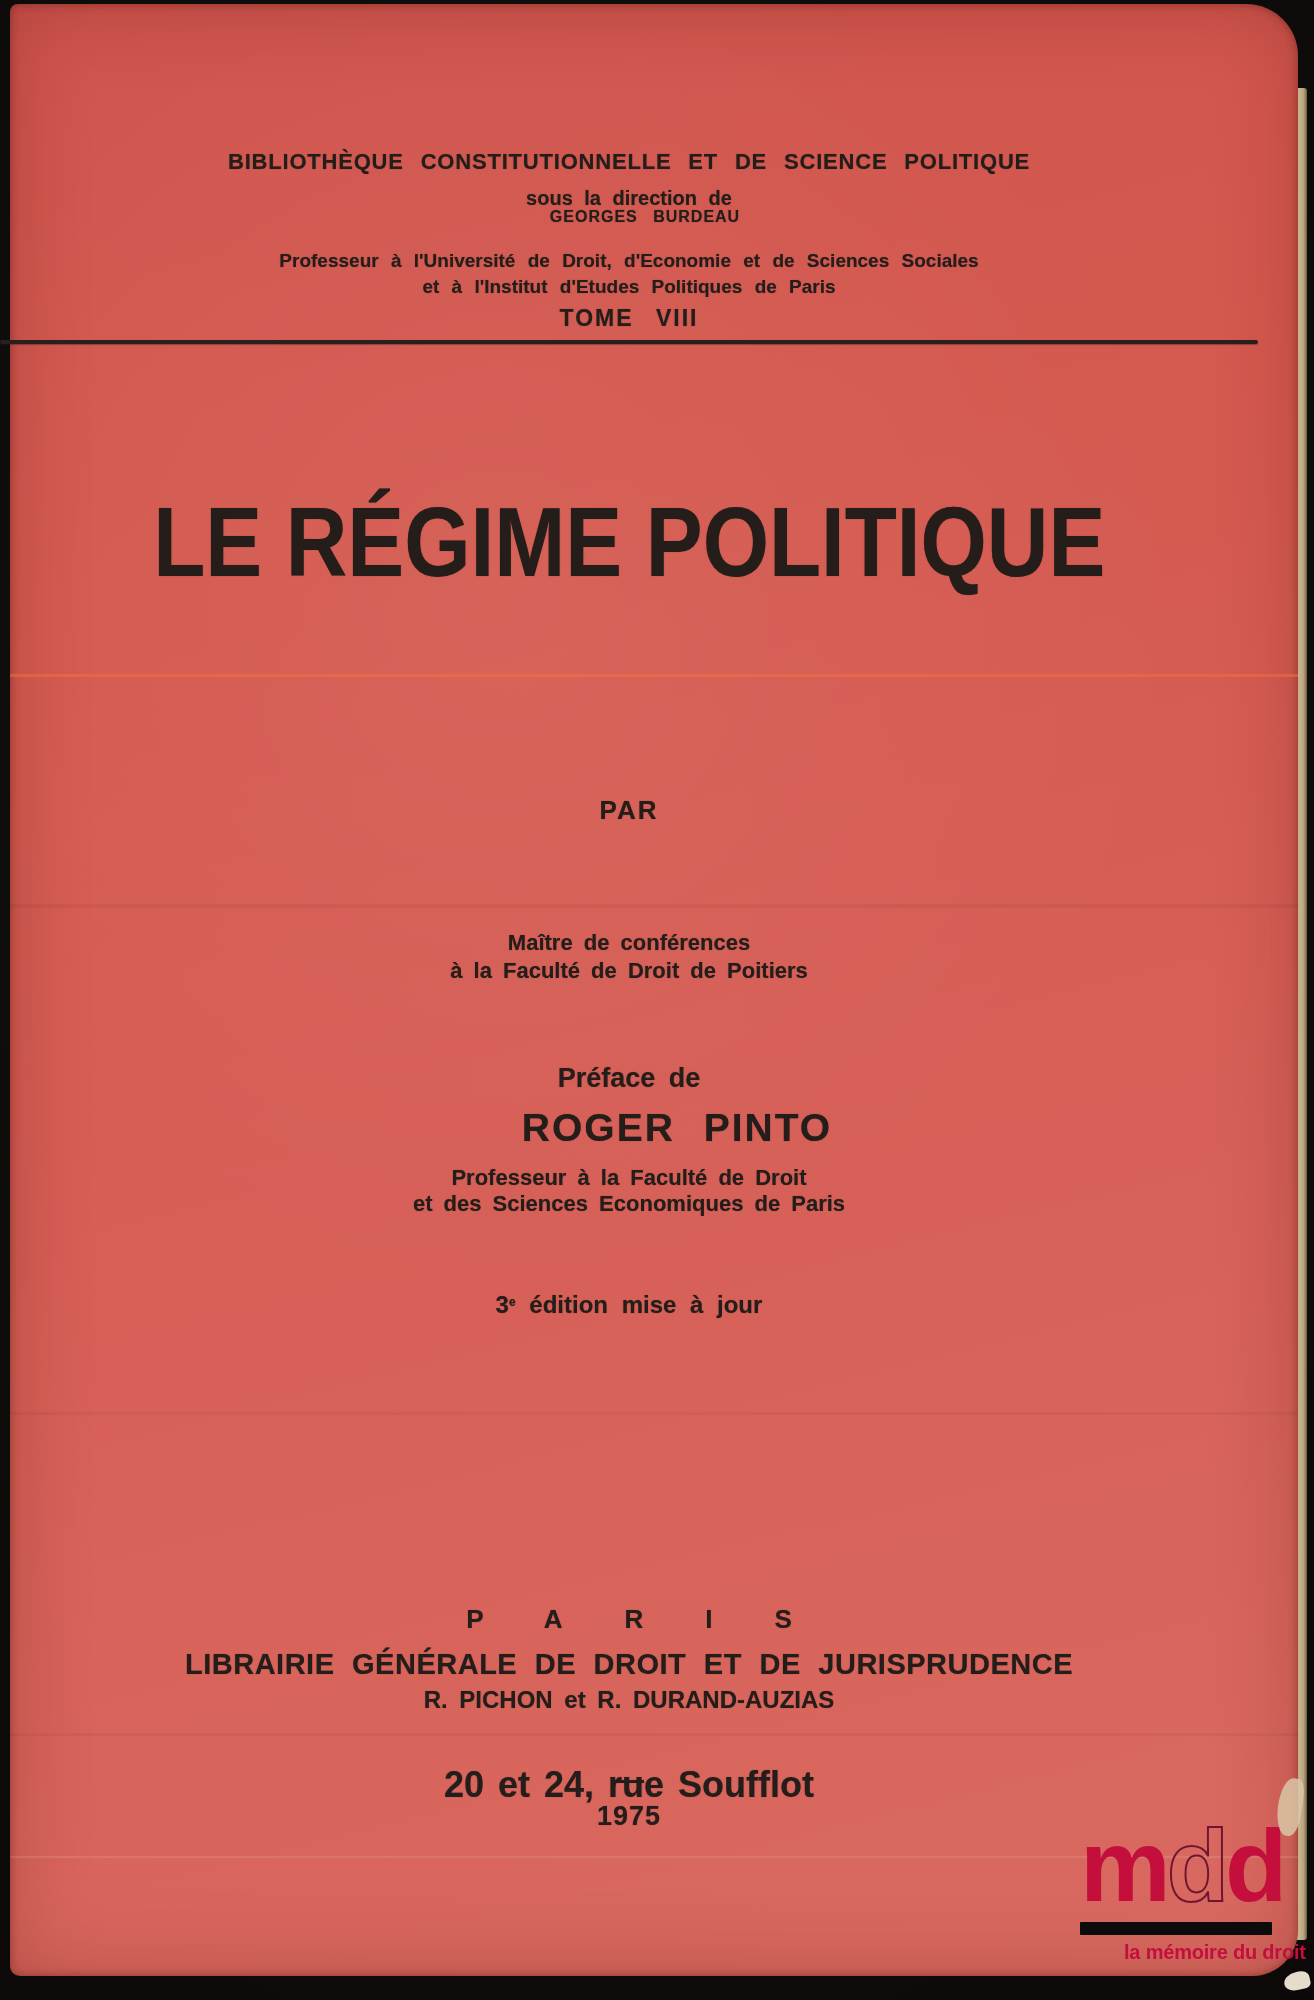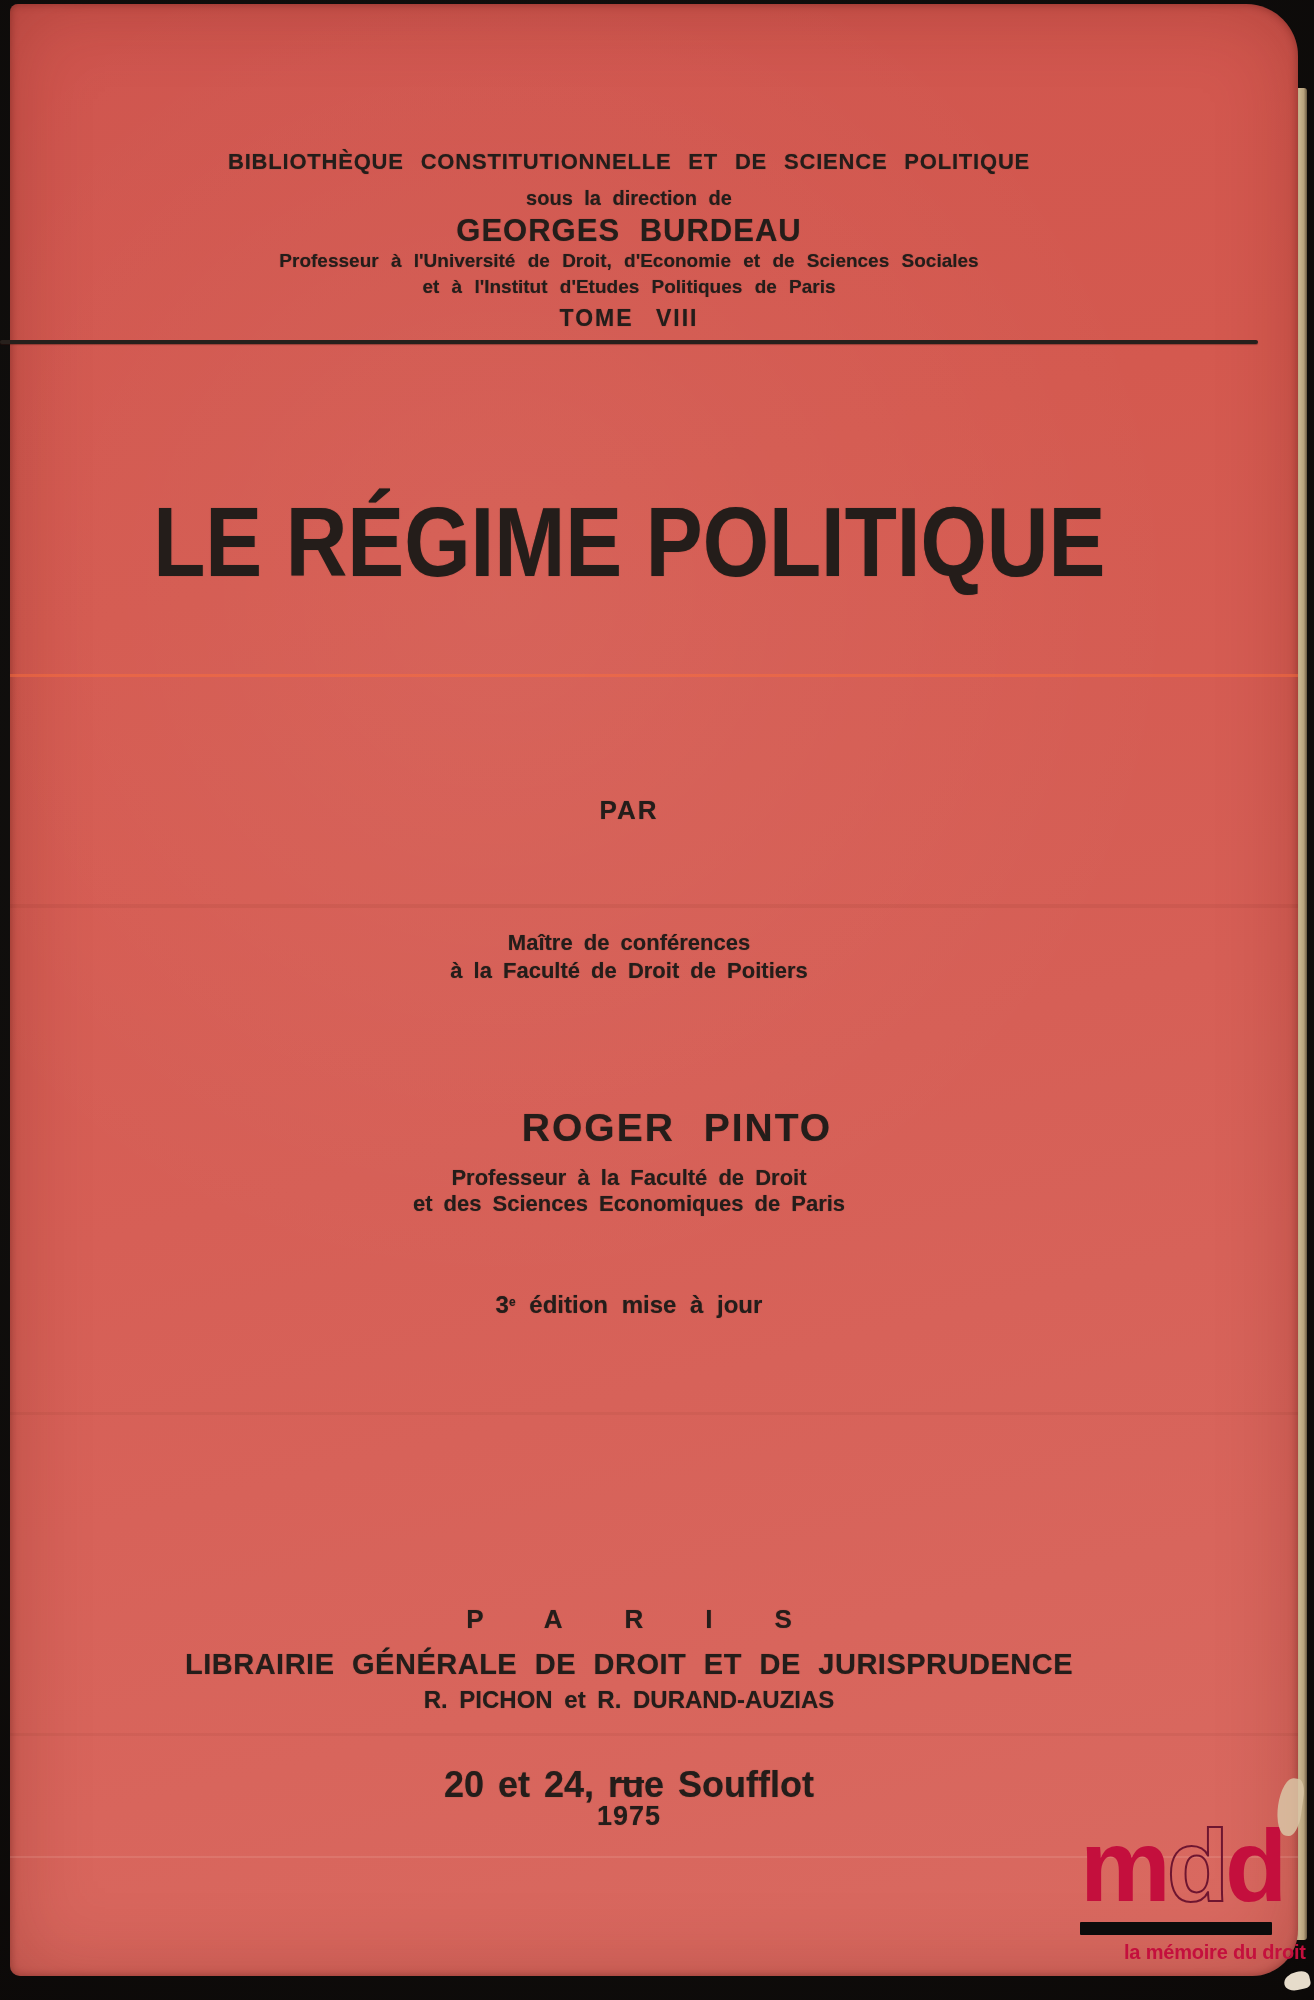--- a/index.html
+++ b/index.html
@@ -28,21 +28,21 @@
 
   
   #content { position: absolute; left: 0; top: 0; width: 1258px; height: 1632px;
              color: #241d1a; text-align: center; }
   #content > div { position: absolute; width: 100%; left: 0;
                    font-weight: bold; line-height: 1.05;
                    text-shadow: 0 0 1px rgba(50,32,26,0.55); }
 
   .series      { top: 150px;  font-size: 22px; letter-spacing: 0.8px; word-spacing: 10px; }
   .direction   { top: 188px;  font-size: 20px; word-spacing: 6px; }
-  .director    { top: 215px;  font-size: 31px; letter-spacing: 1px; word-spacing: 10px; }
+  .director    { top: 209px;  font-size: 16px; letter-spacing: 1px; word-spacing: 10px; margin-left: 16px; }
   .dir-role1   { top: 251px;  font-size: 19px; word-spacing: 7px; }
   .dir-role2   { top: 277px;  font-size: 19px; word-spacing: 7px; }
   .tome        { top: 306px;  font-size: 23px; letter-spacing: 2px; word-spacing: 14px; }
 
   .rule { position: absolute; left: 143px; top: 340px; width: 978px; height: 4px;
           background: #27201c; border-radius: 2px;
           box-shadow: 0 1px 1px rgba(60,20,15,0.4); }
 
   .title-1 { top: 491px; font-size: 98px; letter-spacing: 0px; }
   .title-2 { top: 616px; font-size: 98px; }
@@ -119,20 +119,21 @@
     <div class="rule"></div>
 
     <div class="title-1">
       <span class="condense">LE RÉGIME POLITIQUE</span>
     </div>
 
     <div class="par">PAR</div>
     <div class="auth-role1">Maître de conférences</div>
     <div class="auth-role2">à la Faculté de Droit de Poitiers</div>
 
+    <div class="pref-label">Préface de</div>
     <div class="pref-name">ROGER PINTO</div>
     <div class="pref-role1">Professeur à la Faculté de Droit</div>
     <div class="pref-role2">et des Sciences Economiques de Paris</div>
 
     <div class="edition"><span>3</span><span class="edition-sup">e</span><span> édition mise à jour</span></div>
 
     <div class="city">PARIS</div>
     <div class="publisher">LIBRAIRIE GÉNÉRALE DE DROIT ET DE JURISPRUDENCE</div>
     <div class="pub-names">R. PICHON et R. DURAND-AUZIAS</div>
     <div class="address">20 et 24, rue Soufflot</div>

